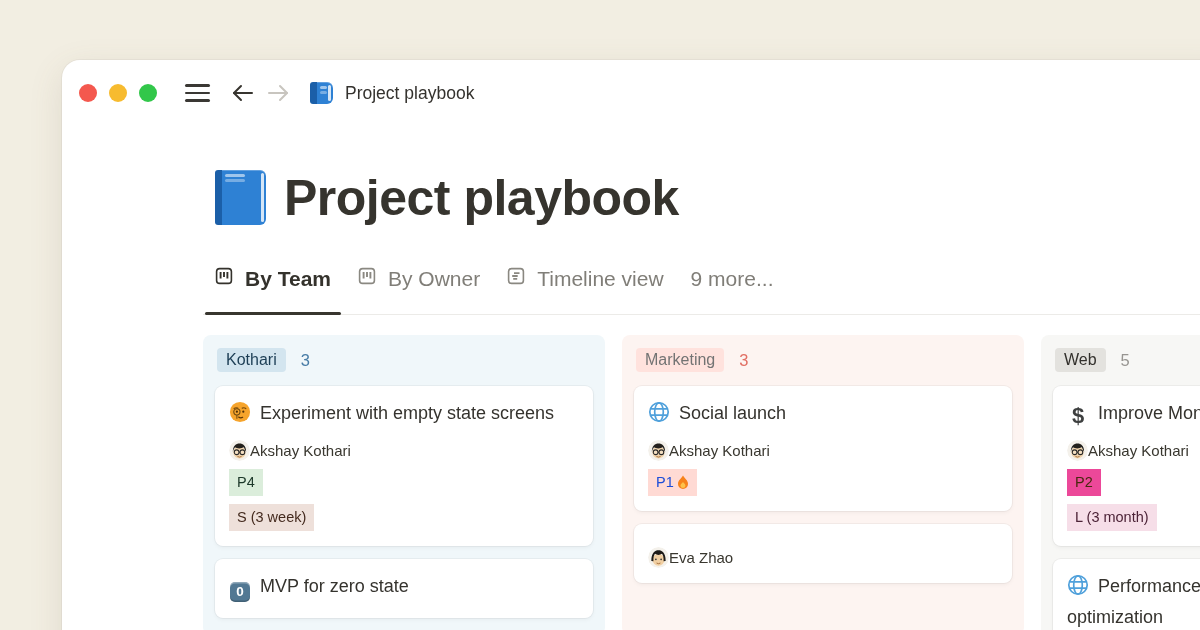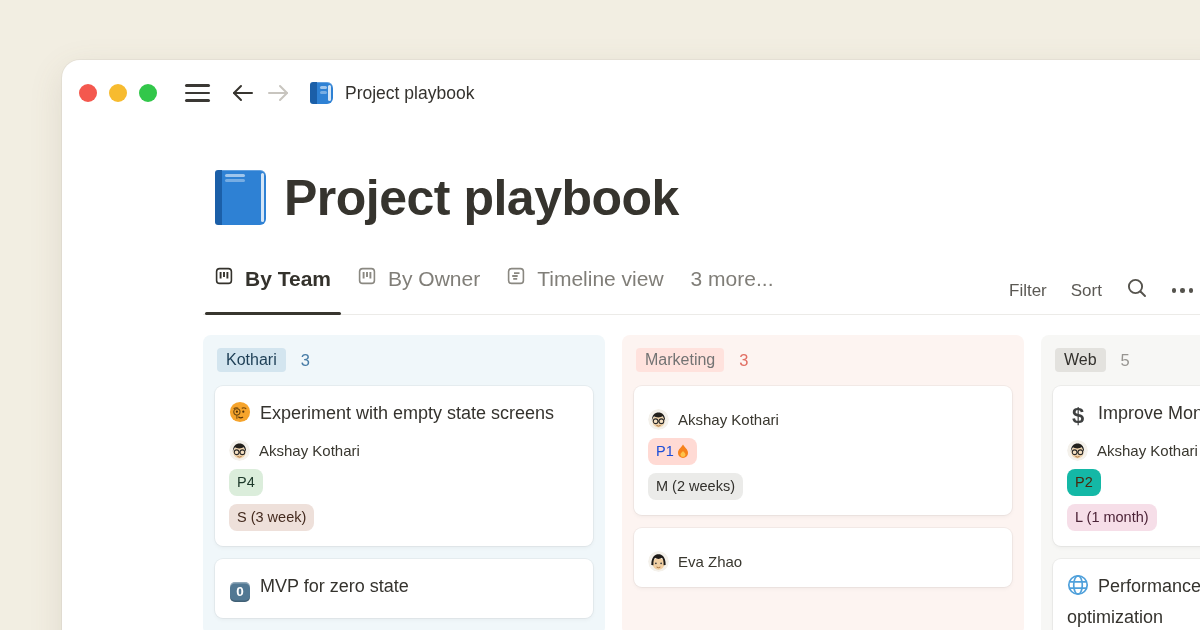--- a/index.html
+++ b/index.html
@@ -69,30 +69,30 @@
   .cards{margin-top:13px;display:flex;flex-direction:column;gap:13px;}
   .card{background:#fff;border-radius:8px;padding:12px 14px 15px;cursor:pointer;
         box-shadow:0 0 0 1px rgba(15,15,15,.045),0 2px 4px rgba(15,15,15,.045);}
   .card-title{font-size:18px;font-weight:500;color:#35332E;line-height:31px;}
   .ci{display:inline-flex;vertical-align:-4px;margin-right:9px;width:22px;height:22px;
       align-items:center;justify-content:center;}
   .keycap{width:20px;height:20px;border-radius:5px;background:#527893;color:#fff;
       font-size:13.5px;font-weight:700;display:inline-flex;align-items:center;justify-content:center;
       box-shadow:inset 0 1.5px 0 rgba(255,255,255,.35),inset 0 -1.5px 0 rgba(0,0,0,.2);}
   .dollar{font-size:22px;font-weight:700;color:#3E4040;}
-  .owner{margin-top:11px;display:flex;align-items:center;gap:9px;font-size:15px;color:#39372F;}
+  .owner{margin-top:11px;display:flex;align-items:center;font-size:15px;color:#39372F;}
   .avatar{width:21px;height:21px;flex:none;border-radius:50%;overflow:hidden;}
   .tag-row{margin-top:8px;line-height:0;}
   .tag{display:inline-flex;align-items:center;gap:1px;font-size:14.5px;line-height:21px;
-       padding:3px 8px;border-radius:8px;color:#32302C;}
+       padding:3px 8px;border-radius:0;color:#32302C;}
   .tag.green{background:#DBEDDB;color:#1C3829;}
   .tag.brown{background:#EEE0DA;color:#442A1E;}
   .tag.red{background:#FFDAD4;color:#1d4ed8;}
   .tag.gray{background:#EBEBE9;color:#32302C;}
-  .tag.orange{background:#14b8a6;color:#49290E;}
+  .tag.orange{background:#ec4899;color:#49290E;}
   .tag.pink{background:#F6DEE8;color:#4C2337;}
   .narrow-title{display:block;max-width:220px;}
 </style>
 </head>
 <body>
 
 <div class="window">
 
   <div class="topbar">
     <span class="light red"></span>
@@ -140,38 +140,23 @@
       <span>By Owner</span>
     </div>
     <div class="tab">
       <svg width="18" height="18" viewBox="0 0 18 18" fill="none" stroke="#8A8881" stroke-width="1.6">
           <rect x="1.6" y="1.6" width="14.8" height="14.8" rx="3"></rect>
           <path d="M7 6.2 h5.5 M5.2 9 h5.5 M6.2 11.8 h4" stroke-width="1.8"></path>
         </svg>
       <span>Timeline view</span>
     </div>
     <div class="tab">
-      <span>3 more...</span>
-    </div>
-
-    <div class="view-controls">
-      <span class="vc-item">Filter</span>
-      <span class="vc-item">Sort</span>
-      <span class="vc-item">
-        <svg width="22" height="22" viewBox="0 0 22 22" fill="none" stroke="#55534D" stroke-width="1.9" stroke-linecap="round">
-            <circle cx="9.5" cy="9.5" r="6.6"></circle>
-            <path d="M14.5 14.5 L19 19"></path>
-          </svg>
-      </span>
-      <span class="more-dots">
-          <i></i>
-          <i></i>
-          <i></i>
-        </span>
-    </div>
+      <span>9 more...</span>
+    </div>
+
   </div>
 
   <div class="board">
 
     <div class="column tint-blue">
       <div class="col-head">
         <span class="col-chip chip-blue">Kothari</span>
         <span class="col-count count-blue">3</span>
       </div>
       <div class="cards">
@@ -210,40 +195,46 @@
       </div>
     </div>
 
     <div class="column tint-red">
       <div class="col-head">
         <span class="col-chip chip-red">Marketing</span>
         <span class="col-count count-red">3</span>
       </div>
       <div class="cards">
         <div class="card">
+          <div class="card-title"><span class="ci">
+                <svg width="22" height="22" viewBox="0 0 22 22" fill="none" stroke="#4FA0DB" stroke-width="1.7">
+                  <circle cx="11" cy="11" r="9.2"></circle>
+                  <ellipse cx="11" cy="11" rx="4.3" ry="9.2"></ellipse>
+                  <path d="M2.4 7.8 h17.2 M2.4 14.2 h17.2"></path>
+                </svg>
+              </span><span>Social launch</span></div>
           <div class="owner">
             <span class="avatar"><svg width="21" height="21" viewBox="0 0 24 24">
                   <circle cx="12" cy="12" r="12" fill="#F4F1EB"></circle>
                   <circle cx="12" cy="14.2" r="7" fill="#F1D4AC"></circle>
                   <path d="M4.4 13.5 C4.4 6.8 8 4 12 4 c4 0 7.6 2.8 7.6 9.5 c-1.5 -2.2 -2 -4 -2.6 -5.2 c-3.2 1.8 -7.8 1.6 -10.1 .1 C5.8 9.6 5 11.4 4.4 13.5 z" fill="#23201C"></path>
                   <circle cx="8.7" cy="14" r="2.7" fill="rgba(255,255,255,.25)" stroke="#2A2A2A" stroke-width="1.2"></circle>
                   <circle cx="15.3" cy="14" r="2.7" fill="rgba(255,255,255,.25)" stroke="#2A2A2A" stroke-width="1.2"></circle>
                   <path d="M11.4 14 h1.2" stroke="#2A2A2A" stroke-width="1.1"></path>
                   <path d="M10 19 q2 1.4 4 0" stroke="#A5713F" stroke-width="1.1" fill="none" stroke-linecap="round"></path>
                 </svg></span>
             <span>Akshay Kothari</span>
           </div>
           <div class="tag-row"><span class="tag red">
                 <span>P1</span>
                 <svg width="12" height="15" viewBox="0 0 12 15" style="margin-left:2px">
                   <path d="M6 .5 C7.5 3.5 11 5 11 9 a5 5 0 0 1 -10 0 C1 5 4.5 3.5 6 .5 z" fill="#F7821B"></path>
                   <path d="M6 7 C7 8.6 8.6 9 8.5 11 a2.6 2.6 0 0 1 -5.1 0 C3.4 9 5 8.6 6 7 z" fill="#FDC24B"></path>
                 </svg>
               </span></div>
-          <div class="tag-row"><span class="tag gray">M (2 weeks)</span></div>
         </div>
         <div class="card">
           <div class="owner">
             <span class="avatar"><svg width="21" height="21" viewBox="0 0 24 24">
                   <circle cx="12" cy="12" r="12" fill="#F4F1EB"></circle>
                   <circle cx="12" cy="14.5" r="6.8" fill="#F1CFA2"></circle>
                   <path d="M3.8 16 C3.8 6.5 8 3.8 12 3.8 c4 0 8.2 2.7 8.2 12.2 l-2.4 .4 c.3 -5 -.8 -7.4 -1.8 -8.6 c-2.8 1.6 -5.4 1.6 -8 0 c-1 1.2 -2.1 3.6 -1.8 8.6 z" fill="#1E1B18"></path>
                   <circle cx="9" cy="14" r="1" fill="#3A3A3A"></circle>
                   <circle cx="15" cy="14" r="1" fill="#3A3A3A"></circle>
                   <path d="M10.2 18.6 q1.8 1.2 3.6 0" stroke="#A5713F" stroke-width="1.1" fill="none" stroke-linecap="round"></path>
@@ -270,21 +261,21 @@
                   <circle cx="12" cy="14.2" r="7" fill="#F1D4AC"></circle>
                   <path d="M4.4 13.5 C4.4 6.8 8 4 12 4 c4 0 7.6 2.8 7.6 9.5 c-1.5 -2.2 -2 -4 -2.6 -5.2 c-3.2 1.8 -7.8 1.6 -10.1 .1 C5.8 9.6 5 11.4 4.4 13.5 z" fill="#23201C"></path>
                   <circle cx="8.7" cy="14" r="2.7" fill="rgba(255,255,255,.25)" stroke="#2A2A2A" stroke-width="1.2"></circle>
                   <circle cx="15.3" cy="14" r="2.7" fill="rgba(255,255,255,.25)" stroke="#2A2A2A" stroke-width="1.2"></circle>
                   <path d="M11.4 14 h1.2" stroke="#2A2A2A" stroke-width="1.1"></path>
                   <path d="M10 19 q2 1.4 4 0" stroke="#A5713F" stroke-width="1.1" fill="none" stroke-linecap="round"></path>
                 </svg></span>
             <span>Akshay Kothari</span>
           </div>
           <div class="tag-row"><span class="tag orange">P2</span></div>
-          <div class="tag-row"><span class="tag pink">L (1 month)</span></div>
+          <div class="tag-row"><span class="tag pink">L (3 month)</span></div>
         </div>
         <div class="card">
           <div class="card-title narrow-title"><span class="ci">
                 <svg width="22" height="22" viewBox="0 0 22 22" fill="none" stroke="#4FA0DB" stroke-width="1.7">
                   <circle cx="11" cy="11" r="9.2"></circle>
                   <ellipse cx="11" cy="11" rx="4.3" ry="9.2"></ellipse>
                   <path d="M2.4 7.8 h17.2 M2.4 14.2 h17.2"></path>
                 </svg>
               </span><span>Performance optimization</span></div>
         </div>

